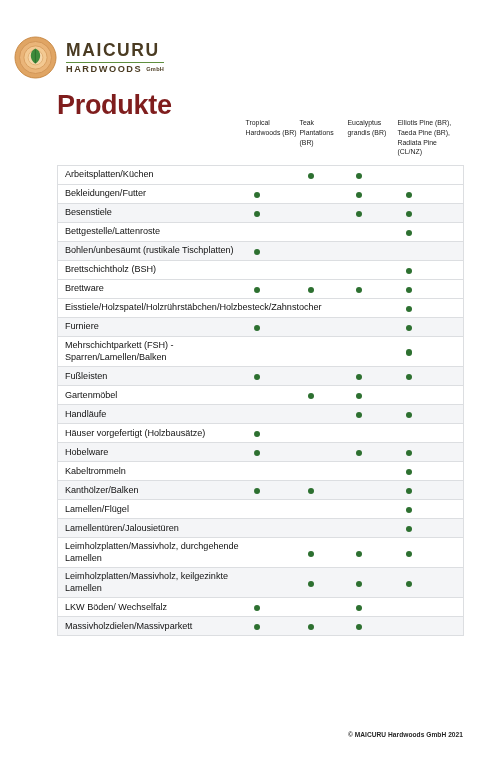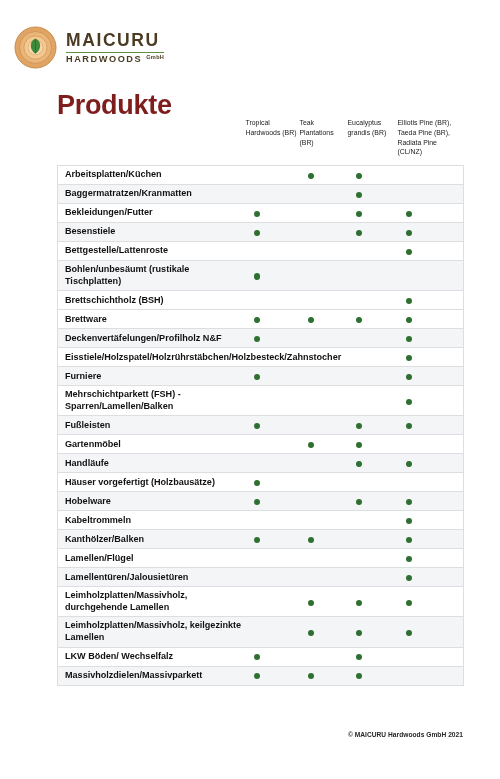--- a/index.html
+++ b/index.html
@@ -14,21 +14,21 @@
     font-family: "Liberation Sans", sans-serif;
     color: #1a1a1a;
     overflow: hidden;
     position: relative;
   }
 
   
   .logo-block {
     position: absolute;
     left: 14px;
-    top: 26px;
+    top: 36px;
     display: flex;
     align-items: center;
     gap: 9px;
   }
   .logo-mark {
     width: 43px;
     height: 43px;
     flex: 0 0 43px;
     position: relative;
   }
@@ -43,21 +43,21 @@
     font-weight: bold;
     letter-spacing: 1.6px;
     color: #4a3b22;
     line-height: 1.05;
     padding-bottom: 2px;
     border-bottom: 1.4px solid #5f8f3e;
     display: inline-block;
   }
   .brand-sub-row {
     display: flex;
-    align-items: flex-start;
+    align-items: center;
     gap: 4px;
     margin-top: 2.5px;
   }
   .brand-sub {
     font-size: 9.2px;
     font-weight: bold;
     letter-spacing: 1.55px;
     color: #4a3b22;
     line-height: 1;
   }
@@ -117,21 +117,21 @@
 
   table.grid tbody td {
     border-top: 1px solid #dcdee1;
     border-bottom: 1px solid #dcdee1;
     padding: 0;
     height: 19px;
     vertical-align: middle;
   }
   table.grid tbody td.cell-label {
     font-size: 9.1px;
-    font-weight: bold;
+    font-weight: normal;
     line-height: 1.27;
     color: #111111;
     padding: 3px 4px 3px 7px;
     border-left: 1px solid #dcdee1;
     letter-spacing: -0.02px;
     margin-top: 28px;
   }
   table.grid tbody td.cell-dot {
     text-align: left;
     padding-left: 0;
@@ -205,27 +205,20 @@
       </tr>
     </thead>
     <tbody id="matrix-body">
         <tr>
           <td class="cell-label">Arbeitsplatten/Küchen</td>
           <td class="cell-dot"><span class="dot off"></span></td>
           <td class="cell-dot"><span class="dot"></span></td>
           <td class="cell-dot"><span class="dot"></span></td>
           <td class="cell-dot last"><span class="dot off"></span></td>
         </tr>
-        <tr class="alt">
-          <td class="cell-label">Baggermatratzen/Kranmatten</td>
-          <td class="cell-dot"><span class="dot off"></span></td>
-          <td class="cell-dot"><span class="dot off"></span></td>
-          <td class="cell-dot"><span class="dot"></span></td>
-          <td class="cell-dot last"><span class="dot off"></span></td>
-        </tr>
         <tr>
           <td class="cell-label">Bekleidungen/Futter</td>
           <td class="cell-dot"><span class="dot"></span></td>
           <td class="cell-dot"><span class="dot off"></span></td>
           <td class="cell-dot"><span class="dot"></span></td>
           <td class="cell-dot last"><span class="dot"></span></td>
         </tr>
         <tr class="alt">
           <td class="cell-label">Besenstiele</td>
           <td class="cell-dot"><span class="dot"></span></td>
@@ -252,27 +245,20 @@
           <td class="cell-dot"><span class="dot off"></span></td>
           <td class="cell-dot"><span class="dot off"></span></td>
           <td class="cell-dot"><span class="dot off"></span></td>
           <td class="cell-dot last"><span class="dot"></span></td>
         </tr>
         <tr>
           <td class="cell-label">Brettware</td>
           <td class="cell-dot"><span class="dot"></span></td>
           <td class="cell-dot"><span class="dot"></span></td>
           <td class="cell-dot"><span class="dot"></span></td>
-          <td class="cell-dot last"><span class="dot"></span></td>
-        </tr>
-        <tr class="alt">
-          <td class="cell-label">Deckenvertäfelungen/Profilholz N&amp;F</td>
-          <td class="cell-dot"><span class="dot"></span></td>
-          <td class="cell-dot"><span class="dot off"></span></td>
-          <td class="cell-dot"><span class="dot off"></span></td>
           <td class="cell-dot last"><span class="dot"></span></td>
         </tr>
         <tr>
           <td class="cell-label">Eisstiele/Holzspatel/Holzrührstäbchen/Holzbesteck/Zahnstocher</td>
           <td class="cell-dot"><span class="dot off"></span></td>
           <td class="cell-dot"><span class="dot off"></span></td>
           <td class="cell-dot"><span class="dot off"></span></td>
           <td class="cell-dot last"><span class="dot"></span></td>
         </tr>
         <tr class="alt">

